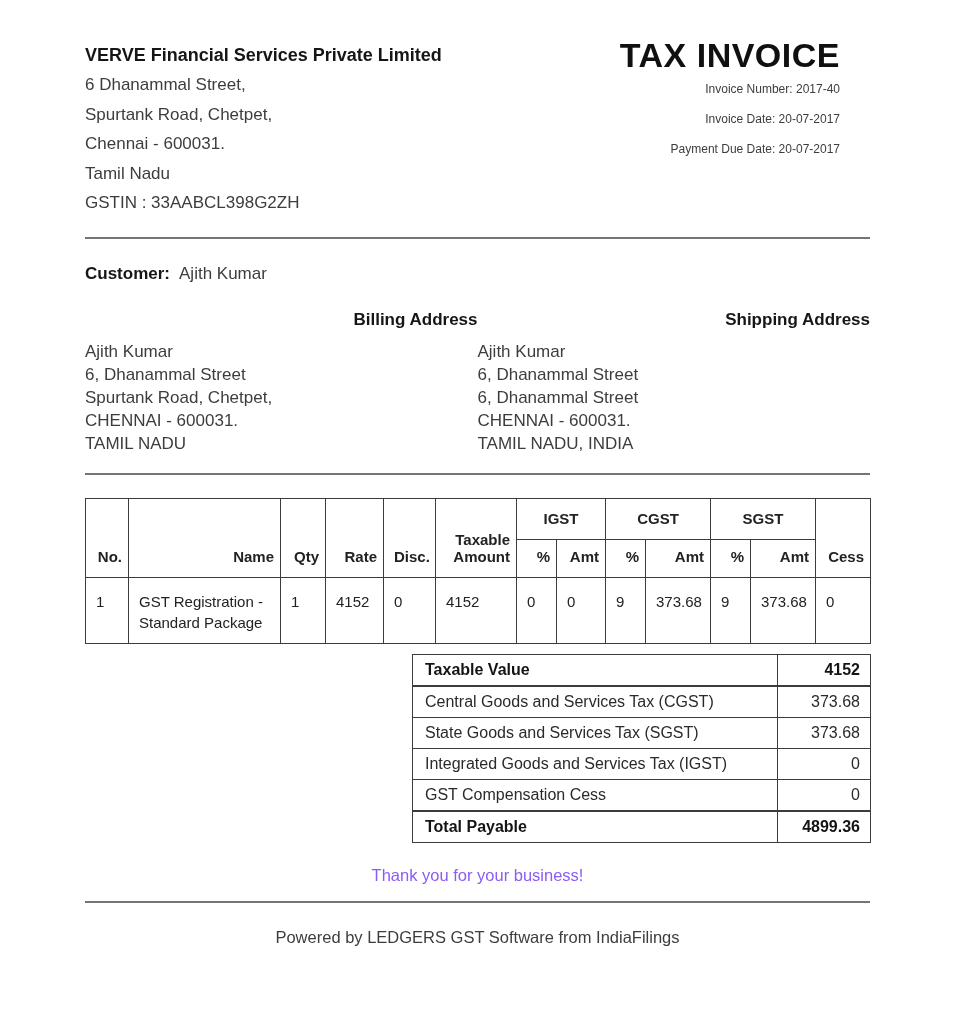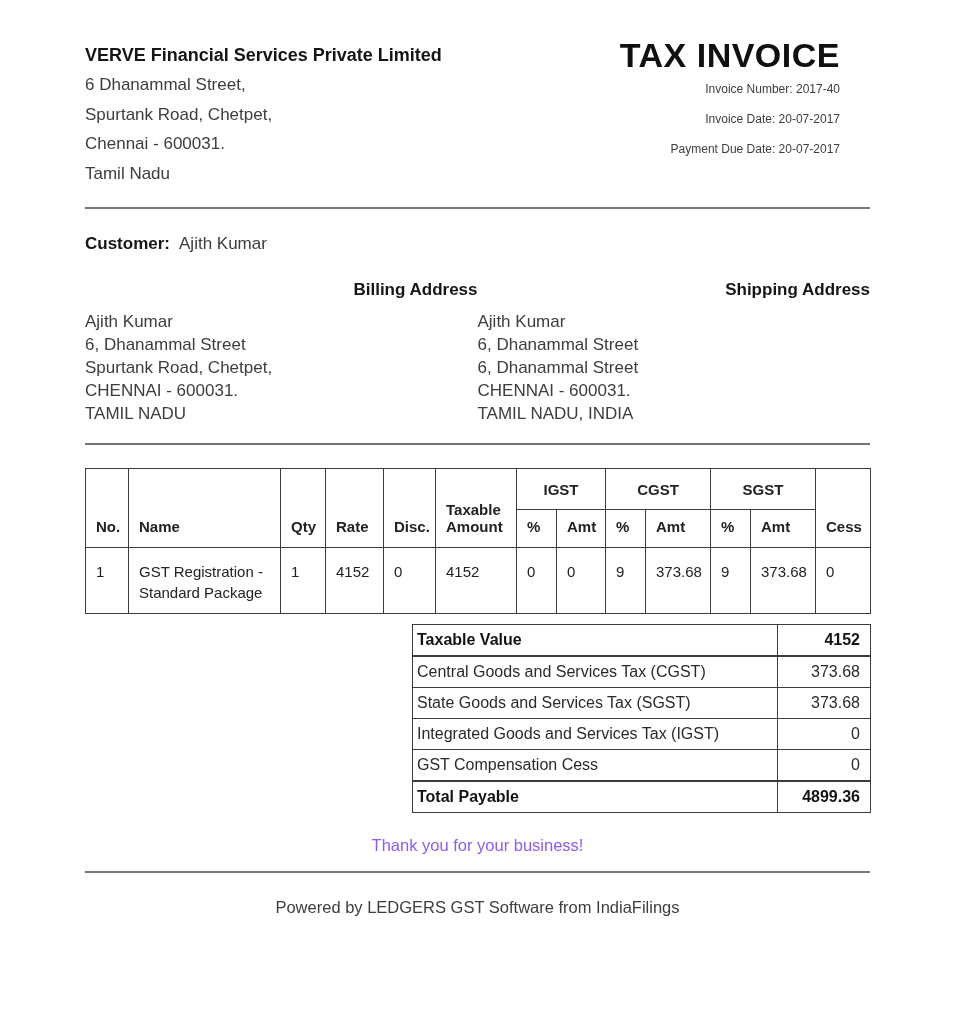--- a/index.html
+++ b/index.html
@@ -50,38 +50,38 @@
   table { border-collapse: collapse; }
   .items-table { margin-top: 23px; width: 785px; table-layout: fixed; }
   .items-table th, .items-table td {
     border: 1.5px solid #3c3c3c;
     font-size: 15px; color: #222222;
     overflow: hidden;
   }
   .items-table thead tr.tier-1 { height: 41px; }
   .items-table thead tr.tier-2 { height: 38px; }
   .items-table th {
-    font-weight: 700; text-align: left; vertical-align: bottom;
+    font-weight: 700; text-align: right; vertical-align: bottom;
     padding: 6px 6px 12px 10px;
   }
   .items-table th.grp {
     text-align: center; vertical-align: middle; padding: 6px 4px;
   }
   .items-table tbody tr { height: 64px; }
   .items-table td {
     text-align: left; vertical-align: top;
     padding: 13px 6px 10px 10px; line-height: 21px;
   }
 
   
   .totals-table { margin-left: 327px; margin-top: 10px; width: 458px; table-layout: fixed; }
   .totals-table td {
     border: 1.5px solid #3c3c3c;
     font-size: 16px; color: #2a2a2a;
-    height: 28px; padding: 6px 10px 6px 4px;
+    height: 28px; padding: 6px 10px 6px 12px;
     vertical-align: middle;
     margin-left: 48px;
   }
   .totals-table td.val { text-align: right; padding-right: 10px; }
   .totals-table tr.strong td { font-weight: 700; color: #141414; }
   .totals-table tr.strong-sep-bottom td { border-bottom-width: 2px; }
   .totals-table tr.strong-sep-top td { border-top-width: 2px; }
 
   
   .thank-you {
@@ -98,20 +98,21 @@
 
 <div class="page">
 
   <div class="header">
     <div>
       <div class="seller-name">VERVE Financial Services Private Limited</div>
       <div class="seller-line">6 Dhanammal Street,</div>
       <div class="seller-line">Spurtank Road, Chetpet,</div>
       <div class="seller-line">Chennai - 600031.</div>
       <div class="seller-line">Tamil Nadu</div>
+      <div class="seller-line">GSTIN : 33AABCL398G2ZH</div>
     </div>
     <div class="invoice-block">
       <div class="invoice-title">TAX INVOICE</div>
       <div class="meta-line">Invoice Number: 2017-40</div>
       <div class="meta-line">Invoice Date: 20-07-2017</div>
       <div class="meta-line">Payment Due Date: 20-07-2017</div>
     </div>
   </div>
 
   <hr class="rule rule-1">

